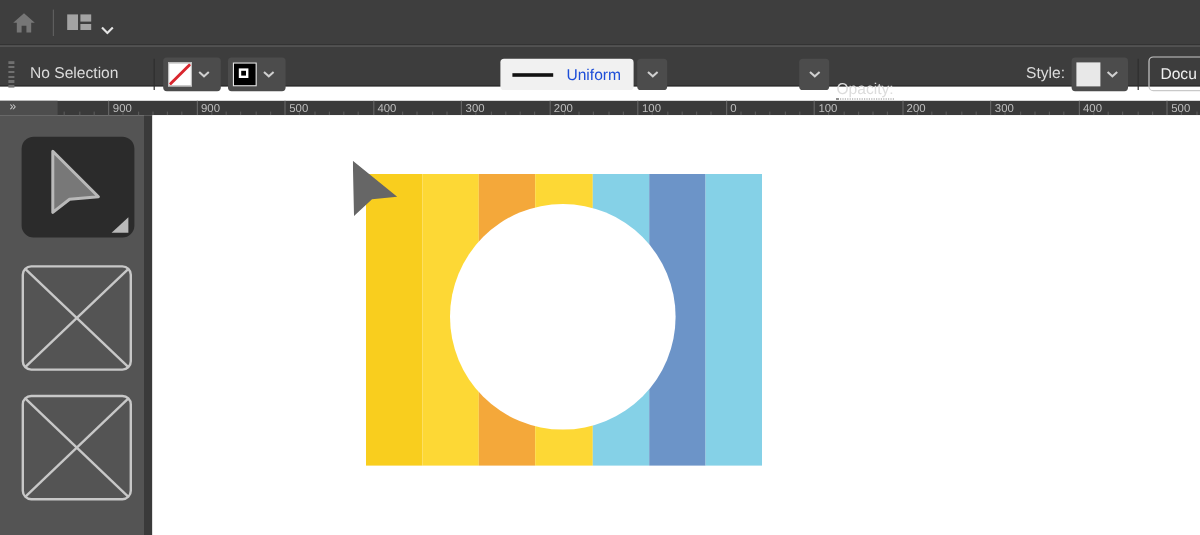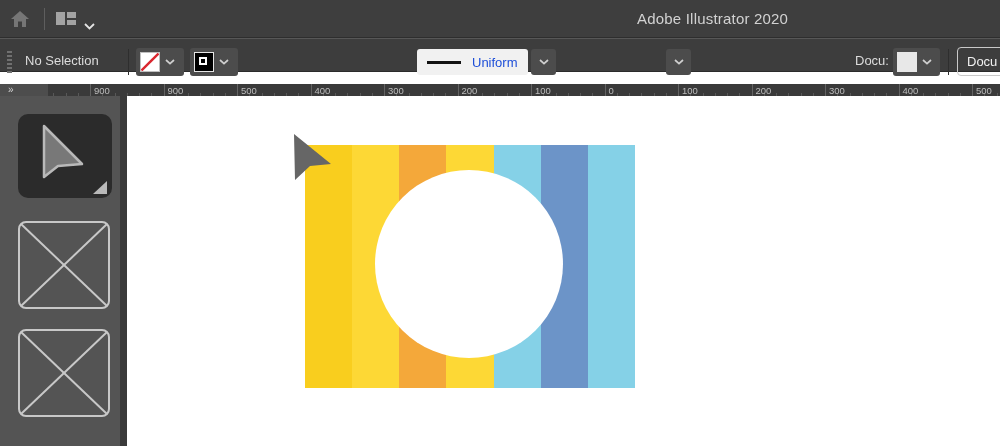--- a/index.html
+++ b/index.html
@@ -86,21 +86,20 @@
   <span id="arrange">
     <span class="l"></span>
       <span class="rt"></span>
       <span class="rb"></span>
   </span>
   <span id="tb-chev">
     <svg width="11" height="7" viewBox="0 0 11 7">
         <polyline points="1,1 5.5,5.5 10,1" fill="none" stroke="#E4E4E4" stroke-width="1.8"></polyline>
       </svg>
   </span>
-  <span id="win-title">Adobe Illustrator 2020</span>
 </div>
 
 <div id="controlbar">
   <div id="drag-handle"></div>
   <span class="cb-label" style="left:25px">No Selection</span>
   <div class="vdiv28" style="left:128px"></div>
 
   <div class="grp" style="left:136px; width:48px">
     <span class="swatch" id="fill-sw">
       <svg width="18" height="18" viewBox="0 0 18 18">
@@ -136,23 +135,24 @@
         <polyline points="1,1 5,4.6 9,1" fill="none" stroke="#CFCFCF" stroke-width="1.7"></polyline>
       </svg>
   </div>
 
   <div class="dark-chev" style="left:666px">
     <svg width="10" height="6" viewBox="0 0 10 6">
         <polyline points="1,1 5,4.6 9,1" fill="none" stroke="#CFCFCF" stroke-width="1.7"></polyline>
       </svg>
   </div>
 
-
-
-  <span class="cb-label" style="left:855px">Docu:</span>
+  <span class="cb-label" style="left:697px"><span class="dotted">Opacity:</span></span>
+
+
+  <span class="cb-label" style="left:855px">Style:</span>
 
   <div class="grp" style="left:893px; width:47px">
     <span class="swatch" style="background:#E8E8E8"></span>
     <span class="chevbox">
       <svg width="10" height="6" viewBox="0 0 10 6">
           <polyline points="1,1 5,4.6 9,1" fill="none" stroke="#CFCFCF" stroke-width="1.7"></polyline>
         </svg>
     </span>
   </div>
 

